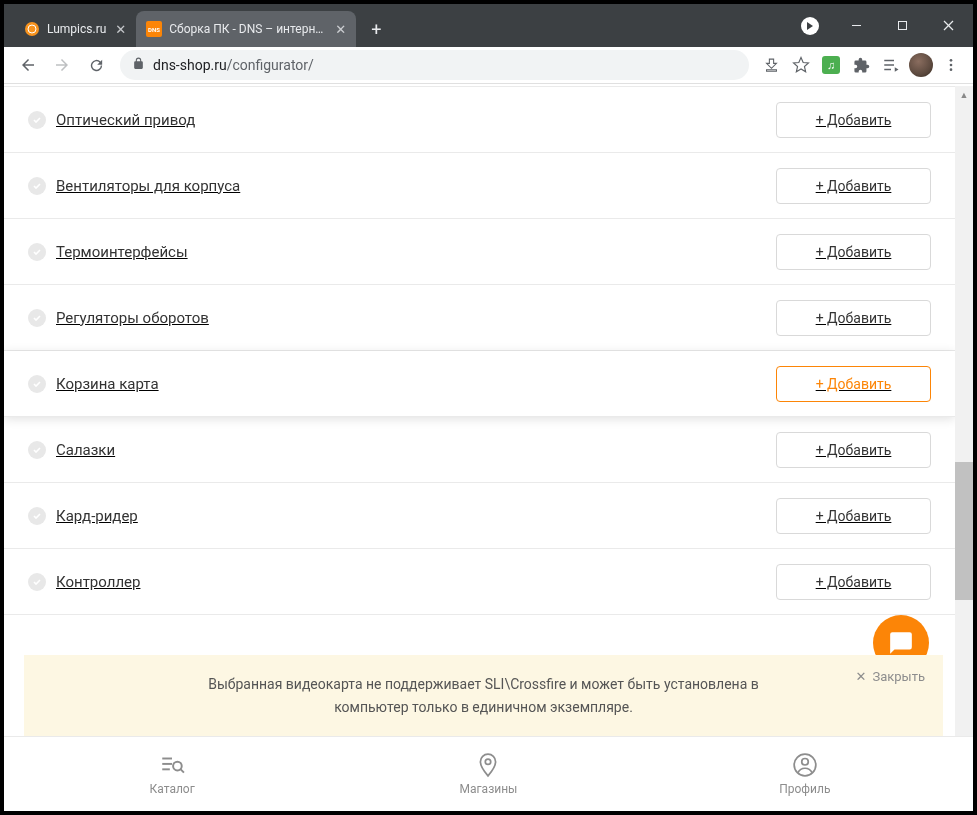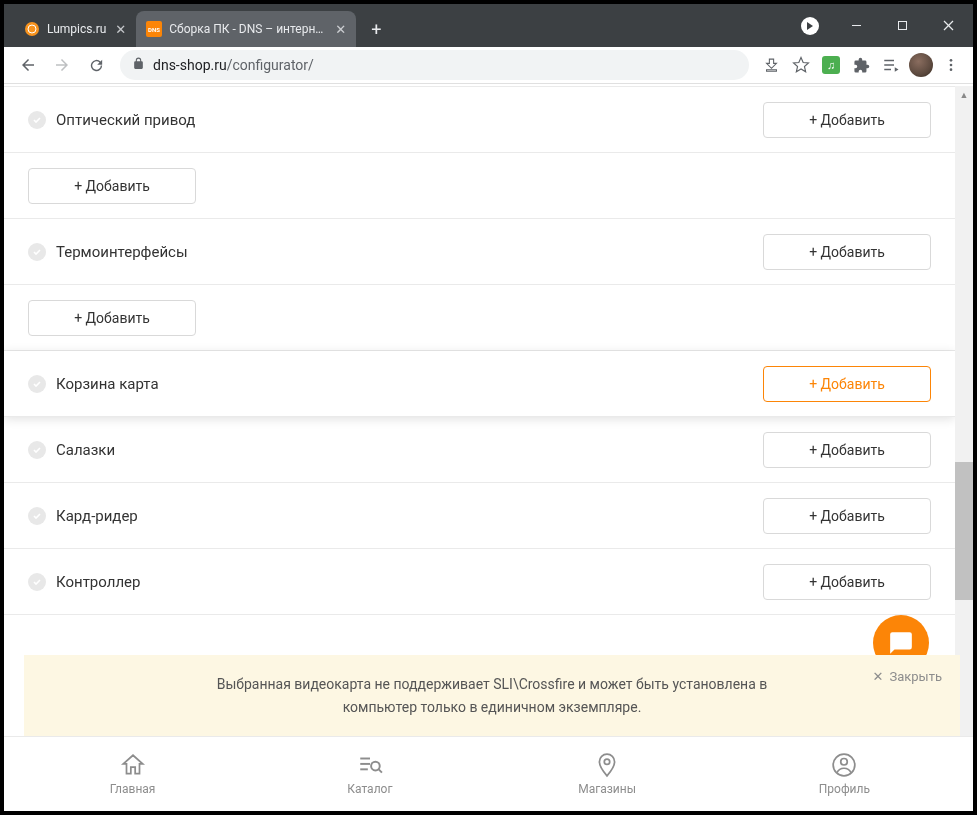--- a/index.html
+++ b/index.html
@@ -22,29 +22,29 @@
 .url-text { flex: 1; white-space: nowrap; overflow: hidden; }
 .url-domain { color: #202124; }
 .url-path { color: #5f6368; }
 .ext-icon { width: 28px; height: 28px; display: flex; align-items: center; justify-content: center; cursor: pointer; color: #5f6368; border-radius: 4px; }
 .ext-green { width: 18px; height: 18px; background: #4caf50; border-radius: 3px; display: flex; align-items: center; justify-content: center; color: #fff; font-size: 11px; font-weight: bold; }
 .avatar { width: 24px; height: 24px; border-radius: 50%; background: radial-gradient(circle at 40% 35%, #8a6d5f 0%, #5d4a3f 60%, #332820 100%); }
 .content { position: absolute; top: 82px; left: 0; right: 18px; bottom: 75px; background: #fff; overflow-y: auto; }
 .addl-details { padding: 12px 34px 14px; }
 .addl-link { color: #0073e6; font-size: 15px; border-bottom: 1px dashed #0073e6; cursor: pointer; }
 .addl-caret { color: #fc8507; margin-left: 2px; font-size: 12px; }
-.category-list { border-top: 1px solid #eaeaea; }
+.category-list { border-top: 1px solid #eaeaea; text-decoration: underline; }
 .category-row { display: flex; align-items: center; justify-content: space-between; padding: 14px 24px; border-bottom: 1px solid #eaeaea; min-height: 66px; }
 .category-row.highlight { box-shadow: 0 2px 10px rgba(0,0,0,0.12); position: relative; z-index: 1; }
 .cat-left { display: flex; align-items: center; gap: 10px; }
 .cat-check { width: 18px; height: 18px; border-radius: 50%; background: #e8e8e8; display: flex; align-items: center; justify-content: center; color: #fff; font-size: 11px; flex-shrink: 0; }
 .cat-label { font-size: 15px; color: #333; }
-.add-btn { border: 1px solid #d9d9d9; background: #fff; padding: 9px 0; width: 168px; text-align: center; font-size: 14px; color: #333; cursor: pointer; border-radius: 4px; }
+.add-btn { border: 1px solid #d9d9d9; background: #fff; padding: 9px 0; width: 155px; text-align: center; font-size: 14px; color: #333; cursor: pointer; border-radius: 4px; }
 .add-btn.orange { border-color: #fc8507; color: #fc8507; }
-.banner { position: absolute; left: 20px; right: 13px; bottom: 75px; background: #fdf7e3; padding: 18px 24px; display: flex; align-items: center; justify-content: center; z-index: 5; }
+.banner { position: absolute; left: 20px; right: 30px; bottom: 75px; background: #fdf7e3; padding: 18px 24px; display: flex; align-items: center; justify-content: center; z-index: 5; }
 .banner-text { text-align: center; font-size: 14px; color: #555; line-height: 1.6; max-width: 600px; }
 .banner-close { position: absolute; right: 18px; top: 14px; display: flex; align-items: center; gap: 6px; color: #8d8d8d; font-size: 13px; cursor: pointer; }
 .fab { position: absolute; right: 44px; bottom: 140px; width: 56px; height: 56px; background: #fc8507; border-radius: 50%; display: flex; align-items: center; justify-content: center; color: #fff; cursor: pointer; z-index: 4; }
 .bottom-nav { position: absolute; bottom: 0; left: 0; right: 0; height: 75px; background: #fff; border-top: 1px solid #eaeaea; display: flex; justify-content: space-around; align-items: center; z-index: 6; padding: 0 10px; }
 .bn-item { display: flex; flex-direction: column; align-items: center; gap: 4px; color: #8d8d8d; cursor: pointer; flex: 1; }
 .bn-icon { width: 26px; height: 26px; }
 .bn-label { font-size: 12px; }
 .scrollbar-track { position: absolute; top: 82px; right: 0; bottom: 0; width: 18px; background: #f1f1f1; }
 .scrollbar-thumb { position: absolute; right: 0; top: 376px; width: 18px; height: 138px; background: #c1c1c1; border-radius: 0; }
 .scroll-arrow { position: absolute; right: 0; width: 18px; height: 18px; display: flex; align-items: center; justify-content: center; color: #888; font-size: 9px; background: #f1f1f1; }
@@ -178,34 +178,50 @@
             <span class="cat-check">
               <svg width="10" height="10" viewBox="0 0 10 10">
                 <path d="M2 5l2 2 4-4" stroke="#fff" stroke-width="1.6" fill="none"></path>
               </svg>
             </span>
             <span class="cat-label">Оптический привод</span>
           </div>
           <div class="add-btn">+ Добавить</div>
         </div>
         <div class="category-row">
+          <div class="cat-left">
+            <span class="cat-check">
+              <svg width="10" height="10" viewBox="0 0 10 10">
+                <path d="M2 5l2 2 4-4" stroke="#fff" stroke-width="1.6" fill="none"></path>
+              </svg>
+            </span>
+            <span class="cat-label">Вентиляторы для корпуса</span>
+          </div>
           <div class="add-btn">+ Добавить</div>
         </div>
         <div class="category-row">
           <div class="cat-left">
             <span class="cat-check">
               <svg width="10" height="10" viewBox="0 0 10 10">
                 <path d="M2 5l2 2 4-4" stroke="#fff" stroke-width="1.6" fill="none"></path>
               </svg>
             </span>
             <span class="cat-label">Термоинтерфейсы</span>
           </div>
           <div class="add-btn">+ Добавить</div>
         </div>
         <div class="category-row">
+          <div class="cat-left">
+            <span class="cat-check">
+              <svg width="10" height="10" viewBox="0 0 10 10">
+                <path d="M2 5l2 2 4-4" stroke="#fff" stroke-width="1.6" fill="none"></path>
+              </svg>
+            </span>
+            <span class="cat-label">Регуляторы оборотов</span>
+          </div>
           <div class="add-btn">+ Добавить</div>
         </div>
         <div class="category-row highlight">
           <div class="cat-left">
             <span class="cat-check">
               <svg width="10" height="10" viewBox="0 0 10 10">
                 <path d="M2 5l2 2 4-4" stroke="#fff" stroke-width="1.6" fill="none"></path>
               </svg>
             </span>
             <span class="cat-label">Корзина карта</span>
@@ -256,26 +272,20 @@
 
   <div class="banner">
     <div class="banner-text">Выбранная видеокарта не поддерживает SLI\Crossfire и может быть установлена в компьютер только в единичном экземпляре.</div>
     <div class="banner-close">
       <span>✕</span>
       <span>Закрыть</span>
     </div>
   </div>
 
   <div class="bottom-nav">
-    <div class="bn-item">
-      <svg class="bn-icon" viewBox="0 0 24 24">
-          <path d="M12 3l9 8h-3v9h-4v-6h-4v6H6v-9H3z" fill="none" stroke="#8d8d8d" stroke-width="1.6"></path>
-        </svg>
-      <span class="bn-label">Главная</span>
-    </div>
     <div class="bn-item">
       <svg class="bn-icon" viewBox="0 0 24 24">
           <line x1="3" y1="6" x2="12" y2="6" stroke="#8d8d8d" stroke-width="1.8"></line>
           <line x1="3" y1="11" x2="12" y2="11" stroke="#8d8d8d" stroke-width="1.8"></line>
           <line x1="3" y1="16" x2="10" y2="16" stroke="#8d8d8d" stroke-width="1.8"></line>
           <circle cx="17" cy="13" r="4" fill="none" stroke="#8d8d8d" stroke-width="1.8"></circle>
           <line x1="20" y1="16" x2="23" y2="19" stroke="#8d8d8d" stroke-width="1.8"></line>
         </svg>
       <span class="bn-label">Каталог</span>
     </div>

